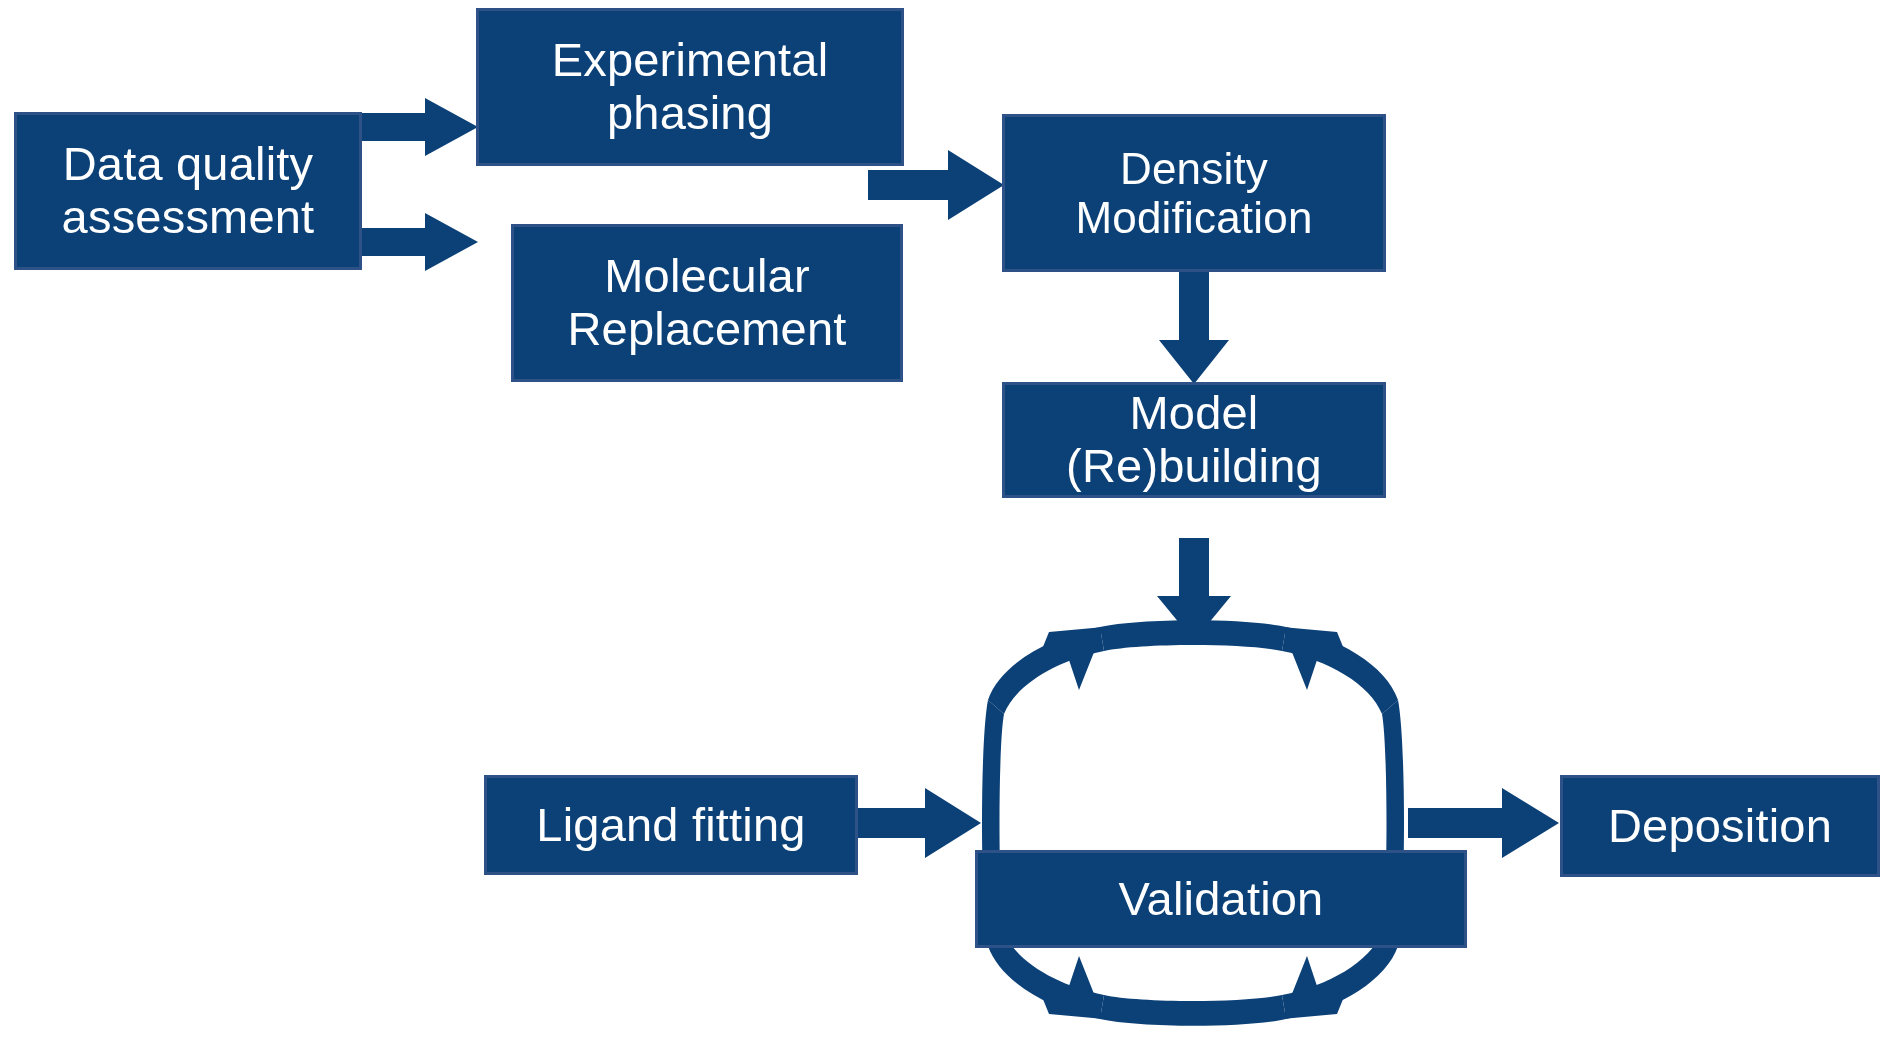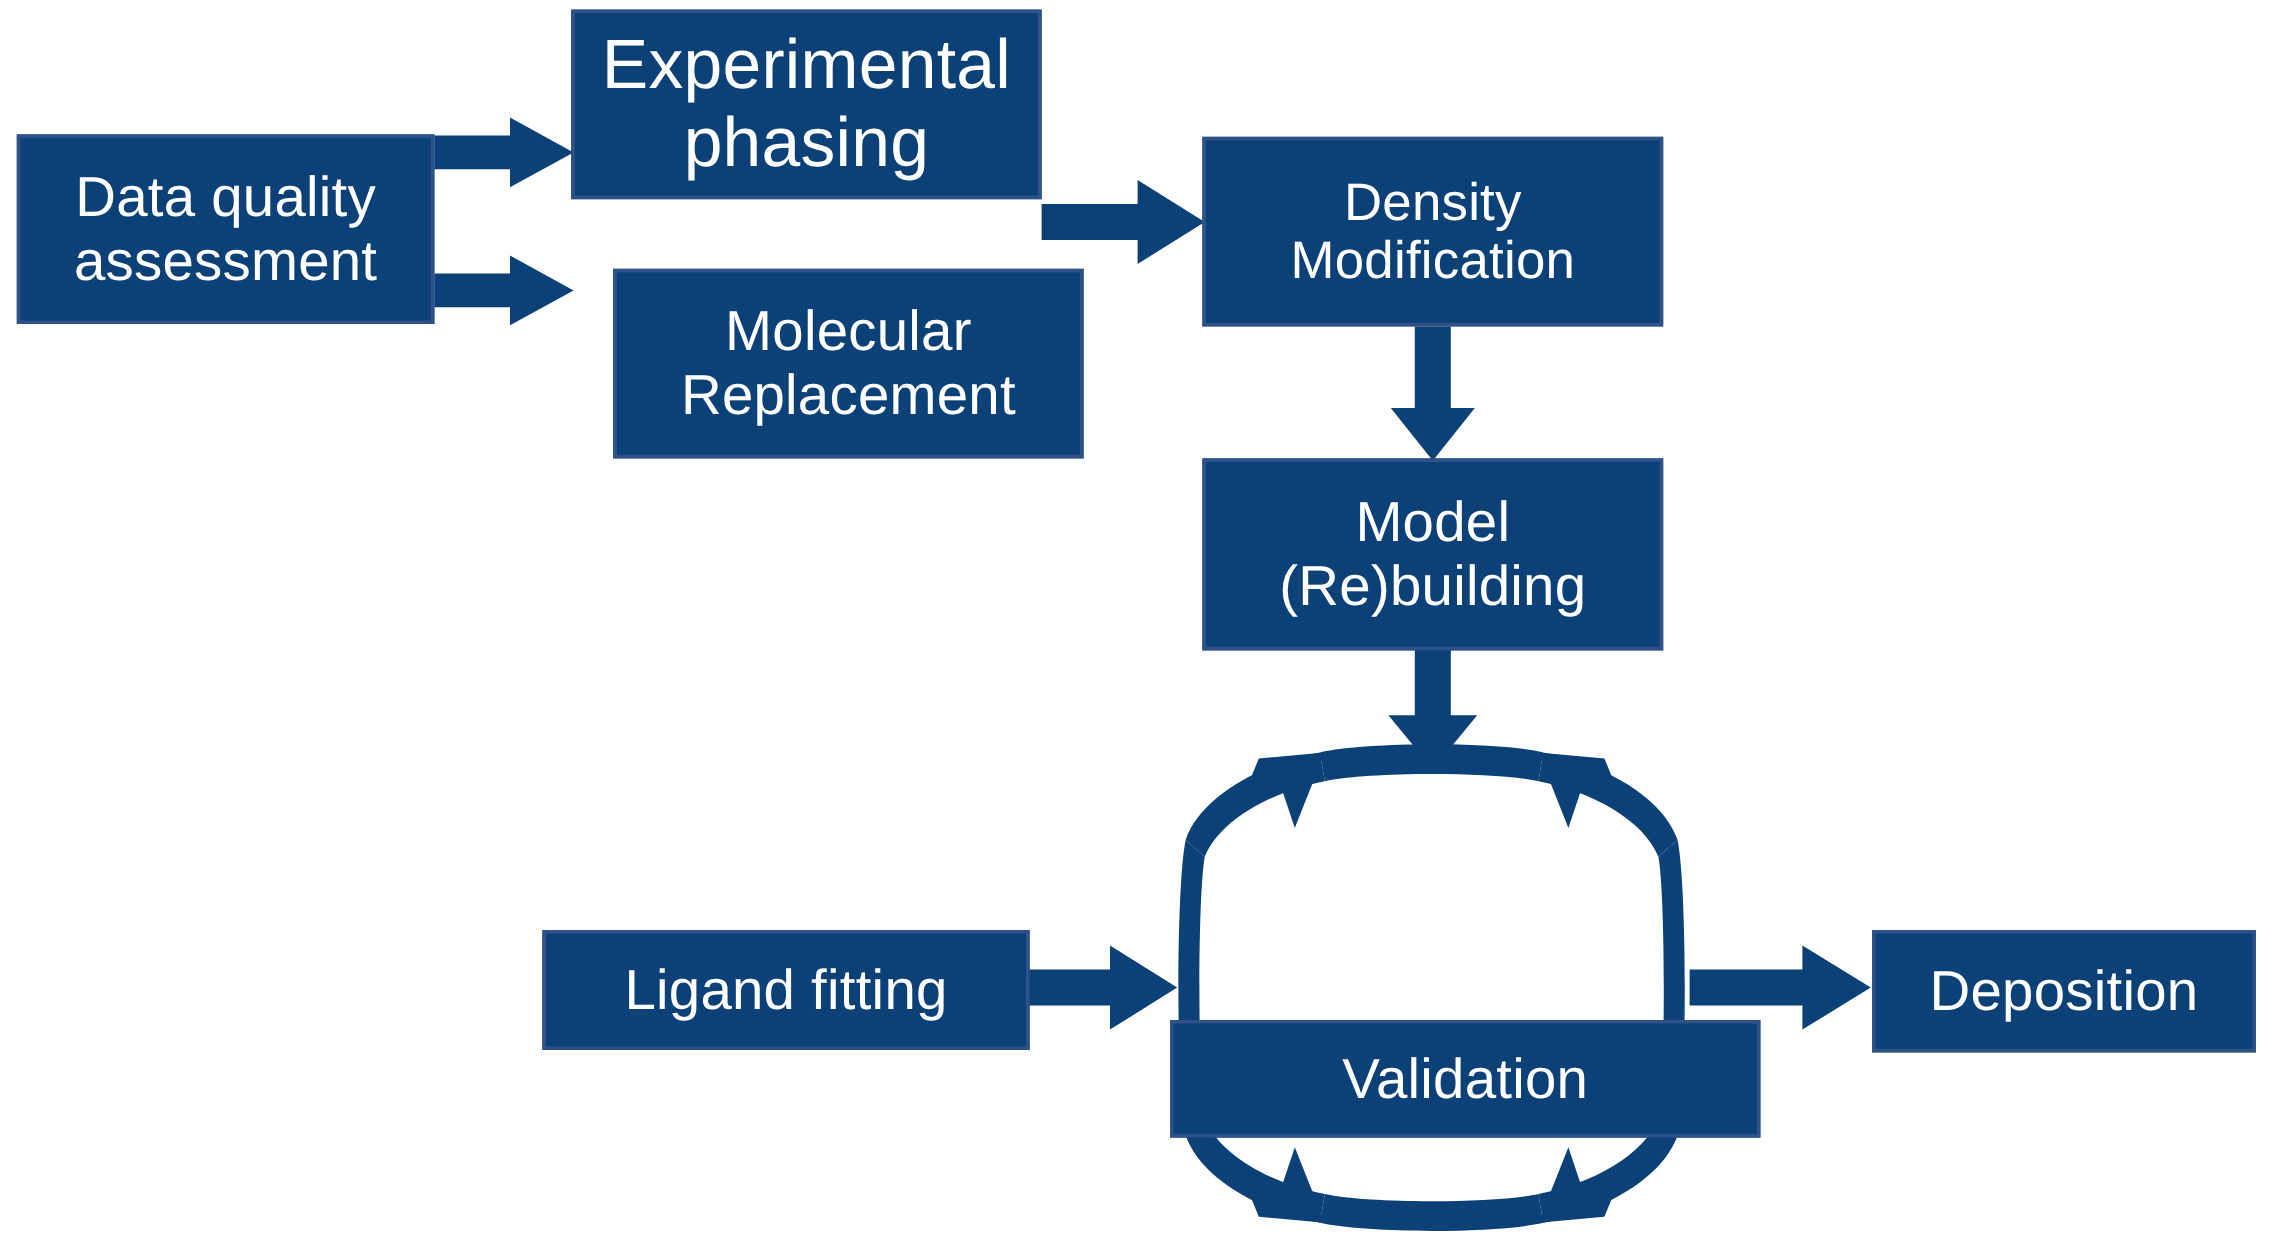--- a/index.html
+++ b/index.html
@@ -29,25 +29,25 @@
     justify-content: center;
     text-align: center;
     line-height: 1.12;
     font-weight: 400;
     letter-spacing: 0.2px;
     white-space: pre-line;
     user-select: none;
   }
   
   #node-data-quality      { left: 14px;   top: 112px; width: 348px;  height: 158px; font-size: 47px; }
-  #node-exp-phasing       { left: 476px;  top: 8px;   width: 392px;  height: 158px; font-size: 58px; }
+  #node-exp-phasing       { left: 476px;  top: 8px;   width: 428px;  height: 158px; font-size: 47px; }
   #node-mol-replacement   { left: 476px;  top: 224px; width: 392px;  height: 158px; font-size: 47px; margin-left: 35px; }
   #node-density-mod       { left: 1002px; top: 114px; width: 384px;  height: 158px; font-size: 44px; }
-  #node-model-rebuilding  { left: 1002px; top: 382px; width: 384px;  height: 160px; font-size: 47px; }
-  #node-ligand-fitting    { left: 452px;  top: 775px; width: 406px;  height: 100px; font-size: 47px; }
+  #node-model-rebuilding  { left: 1002px; top: 382px; width: 384px;  height: 116px; font-size: 47px; }
+  #node-ligand-fitting    { left: 484px;  top: 775px; width: 374px;  height: 100px; font-size: 47px; }
   #node-refinement        { left: 975px;  top: 698px; width: 436px;  height: 97px;  font-size: 47px; }
   #node-validation        { left: 975px;  top: 850px; width: 492px;  height: 98px;  font-size: 47px; }
   #node-deposition        { left: 1560px; top: 775px; width: 320px;  height: 102px; font-size: 47px; }
 
   .svg-layer {
     position: absolute;
     left: 0;
     top: 0;
     width: 1903px;
     height: 1043px;

